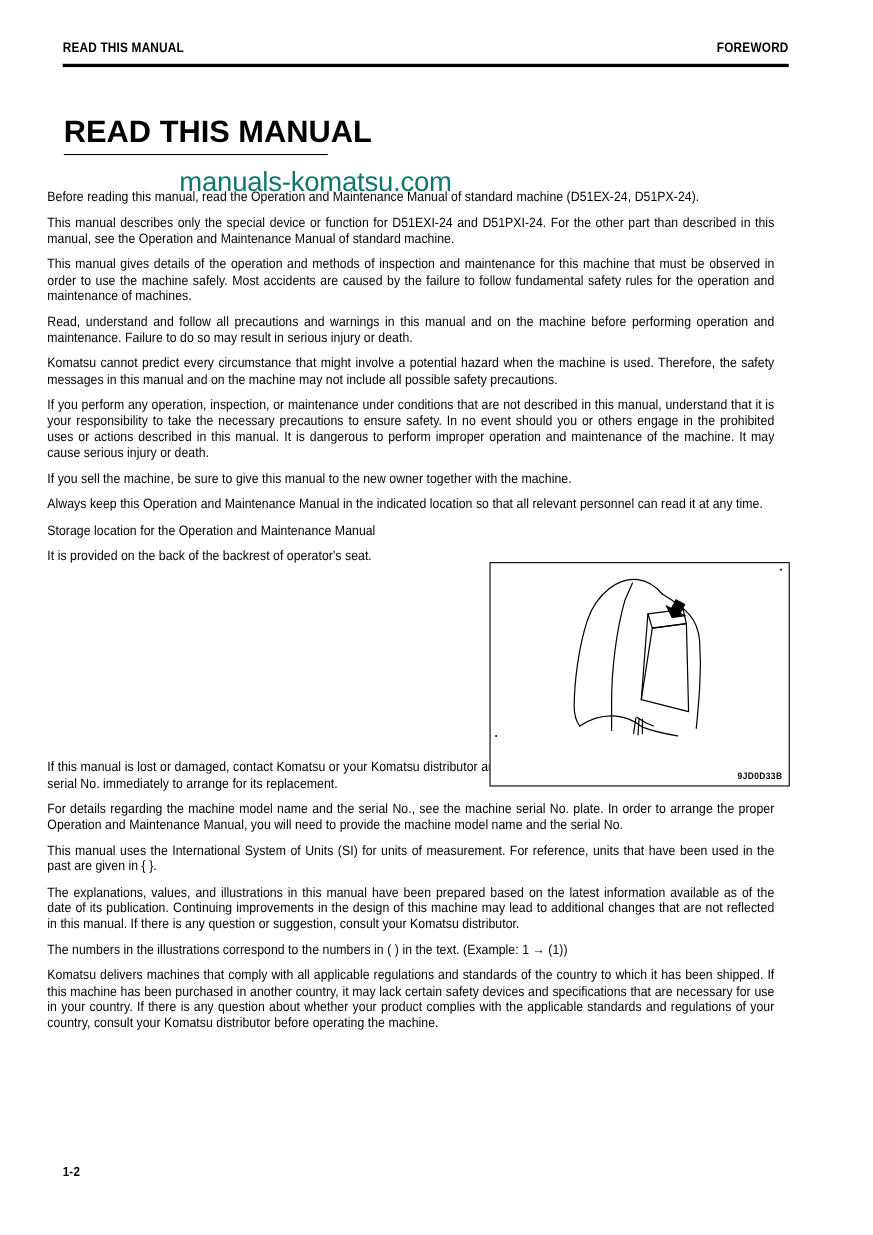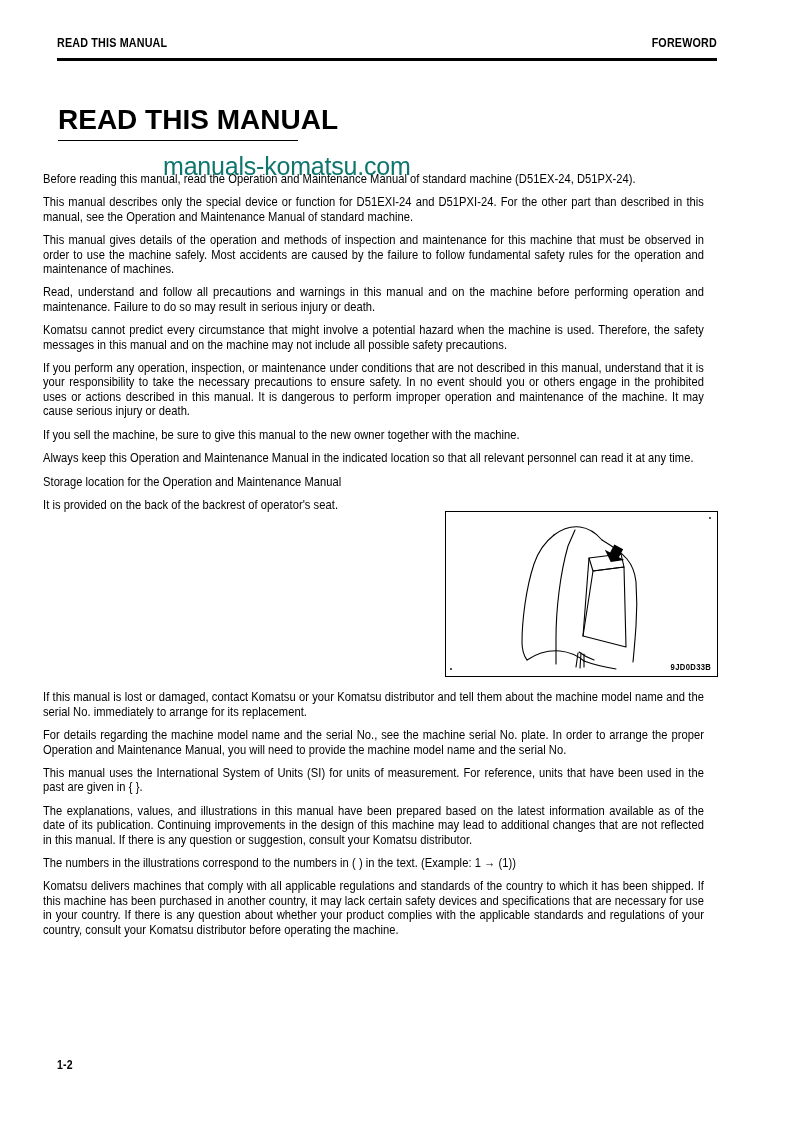--- a/index.html
+++ b/index.html
@@ -105,21 +105,21 @@
     white-space: nowrap;
     letter-spacing: -0.2px;
   }
 
   
   .figure {
     position: absolute;
     left: 445px;
     top: 511px;
     width: 273px;
-    height: 166px;
+    height: 204px;
     border: 1px solid #000000;
     box-sizing: border-box;
     background: #ffffff;
   }
   .figure svg { display: block; }
   .figure-code {
     position: absolute;
     right: 6px;
     bottom: 4px;
     font-family: "Liberation Sans Narrow", "Liberation Sans", sans-serif;

